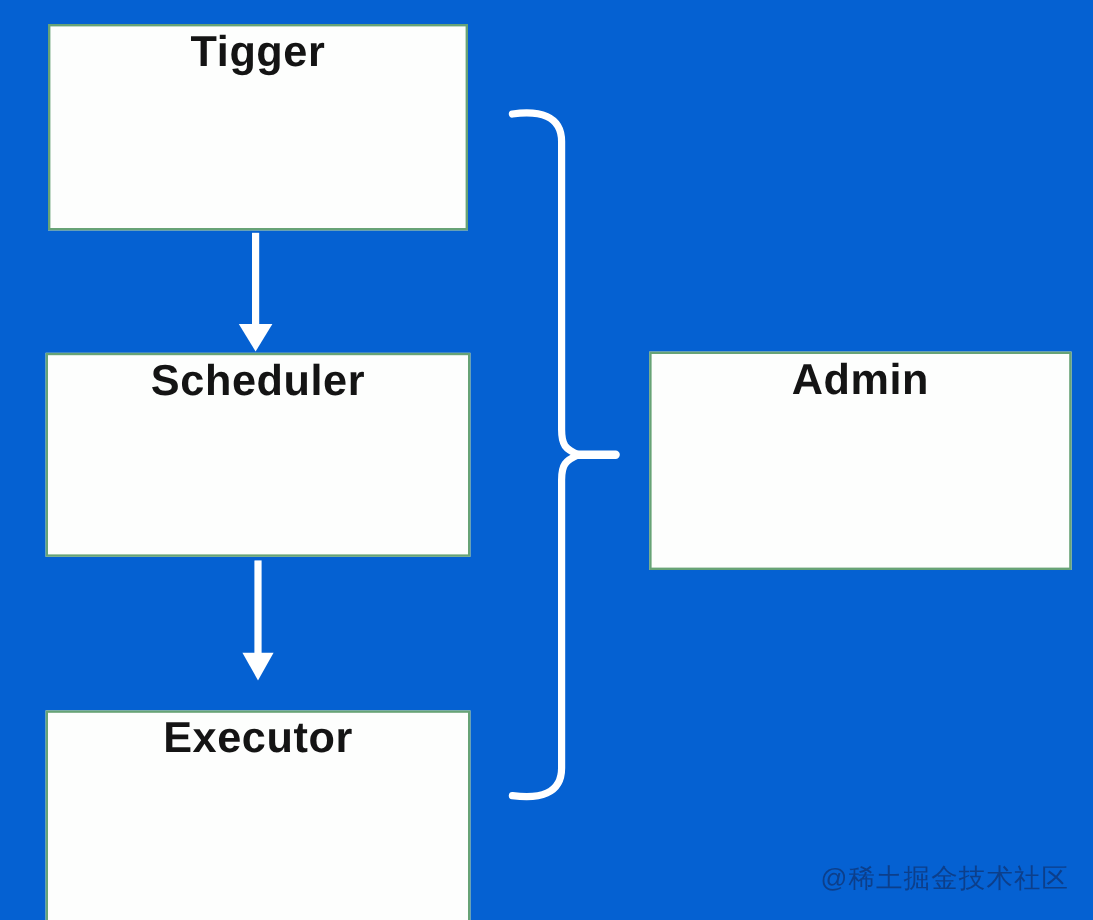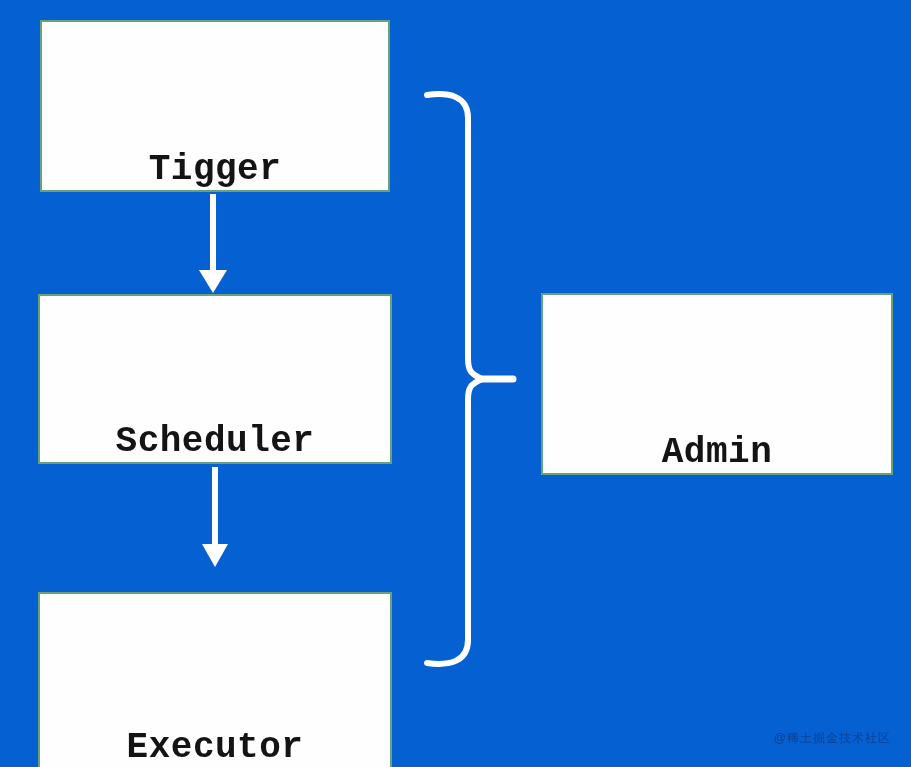--- a/index.html
+++ b/index.html
@@ -13,23 +13,22 @@
     height: 767px;
     overflow: hidden;
     background: #0561d2;
   }
   .node {
     position: absolute;
     background: #fdfefd;
     border: 2px solid #67a376;
     box-sizing: border-box;
     display: flex;
-    align-items: flex-end;
+    align-items: flex-start;
     justify-content: center;
-    font-family: Liberation Mono, monospace;
   }
   .node-label {
     font-size: 36px;
     font-weight: 700;
     color: #141414;
     letter-spacing: 0.5px;
     white-space: nowrap;
   }
   #node-tigger    { left: 40px;  top: 20px;  width: 350px; height: 172px; }
   #node-scheduler { left: 38px;  top: 294px; width: 354px; height: 170px; }
@@ -41,21 +40,21 @@
     left: 0;
     top: 0;
     width: 911px;
     height: 767px;
     pointer-events: none;
   }
   .watermark {
     position: absolute;
     right: 20px;
     bottom: 20px;
-    font-size: 12px;
+    font-size: 22px;
     color: rgba(18, 42, 96, 0.62);
     letter-spacing: 1px;
     user-select: none;
   }
 </style>
 </head>
 <body>
 
 <div class="canvas">
 

